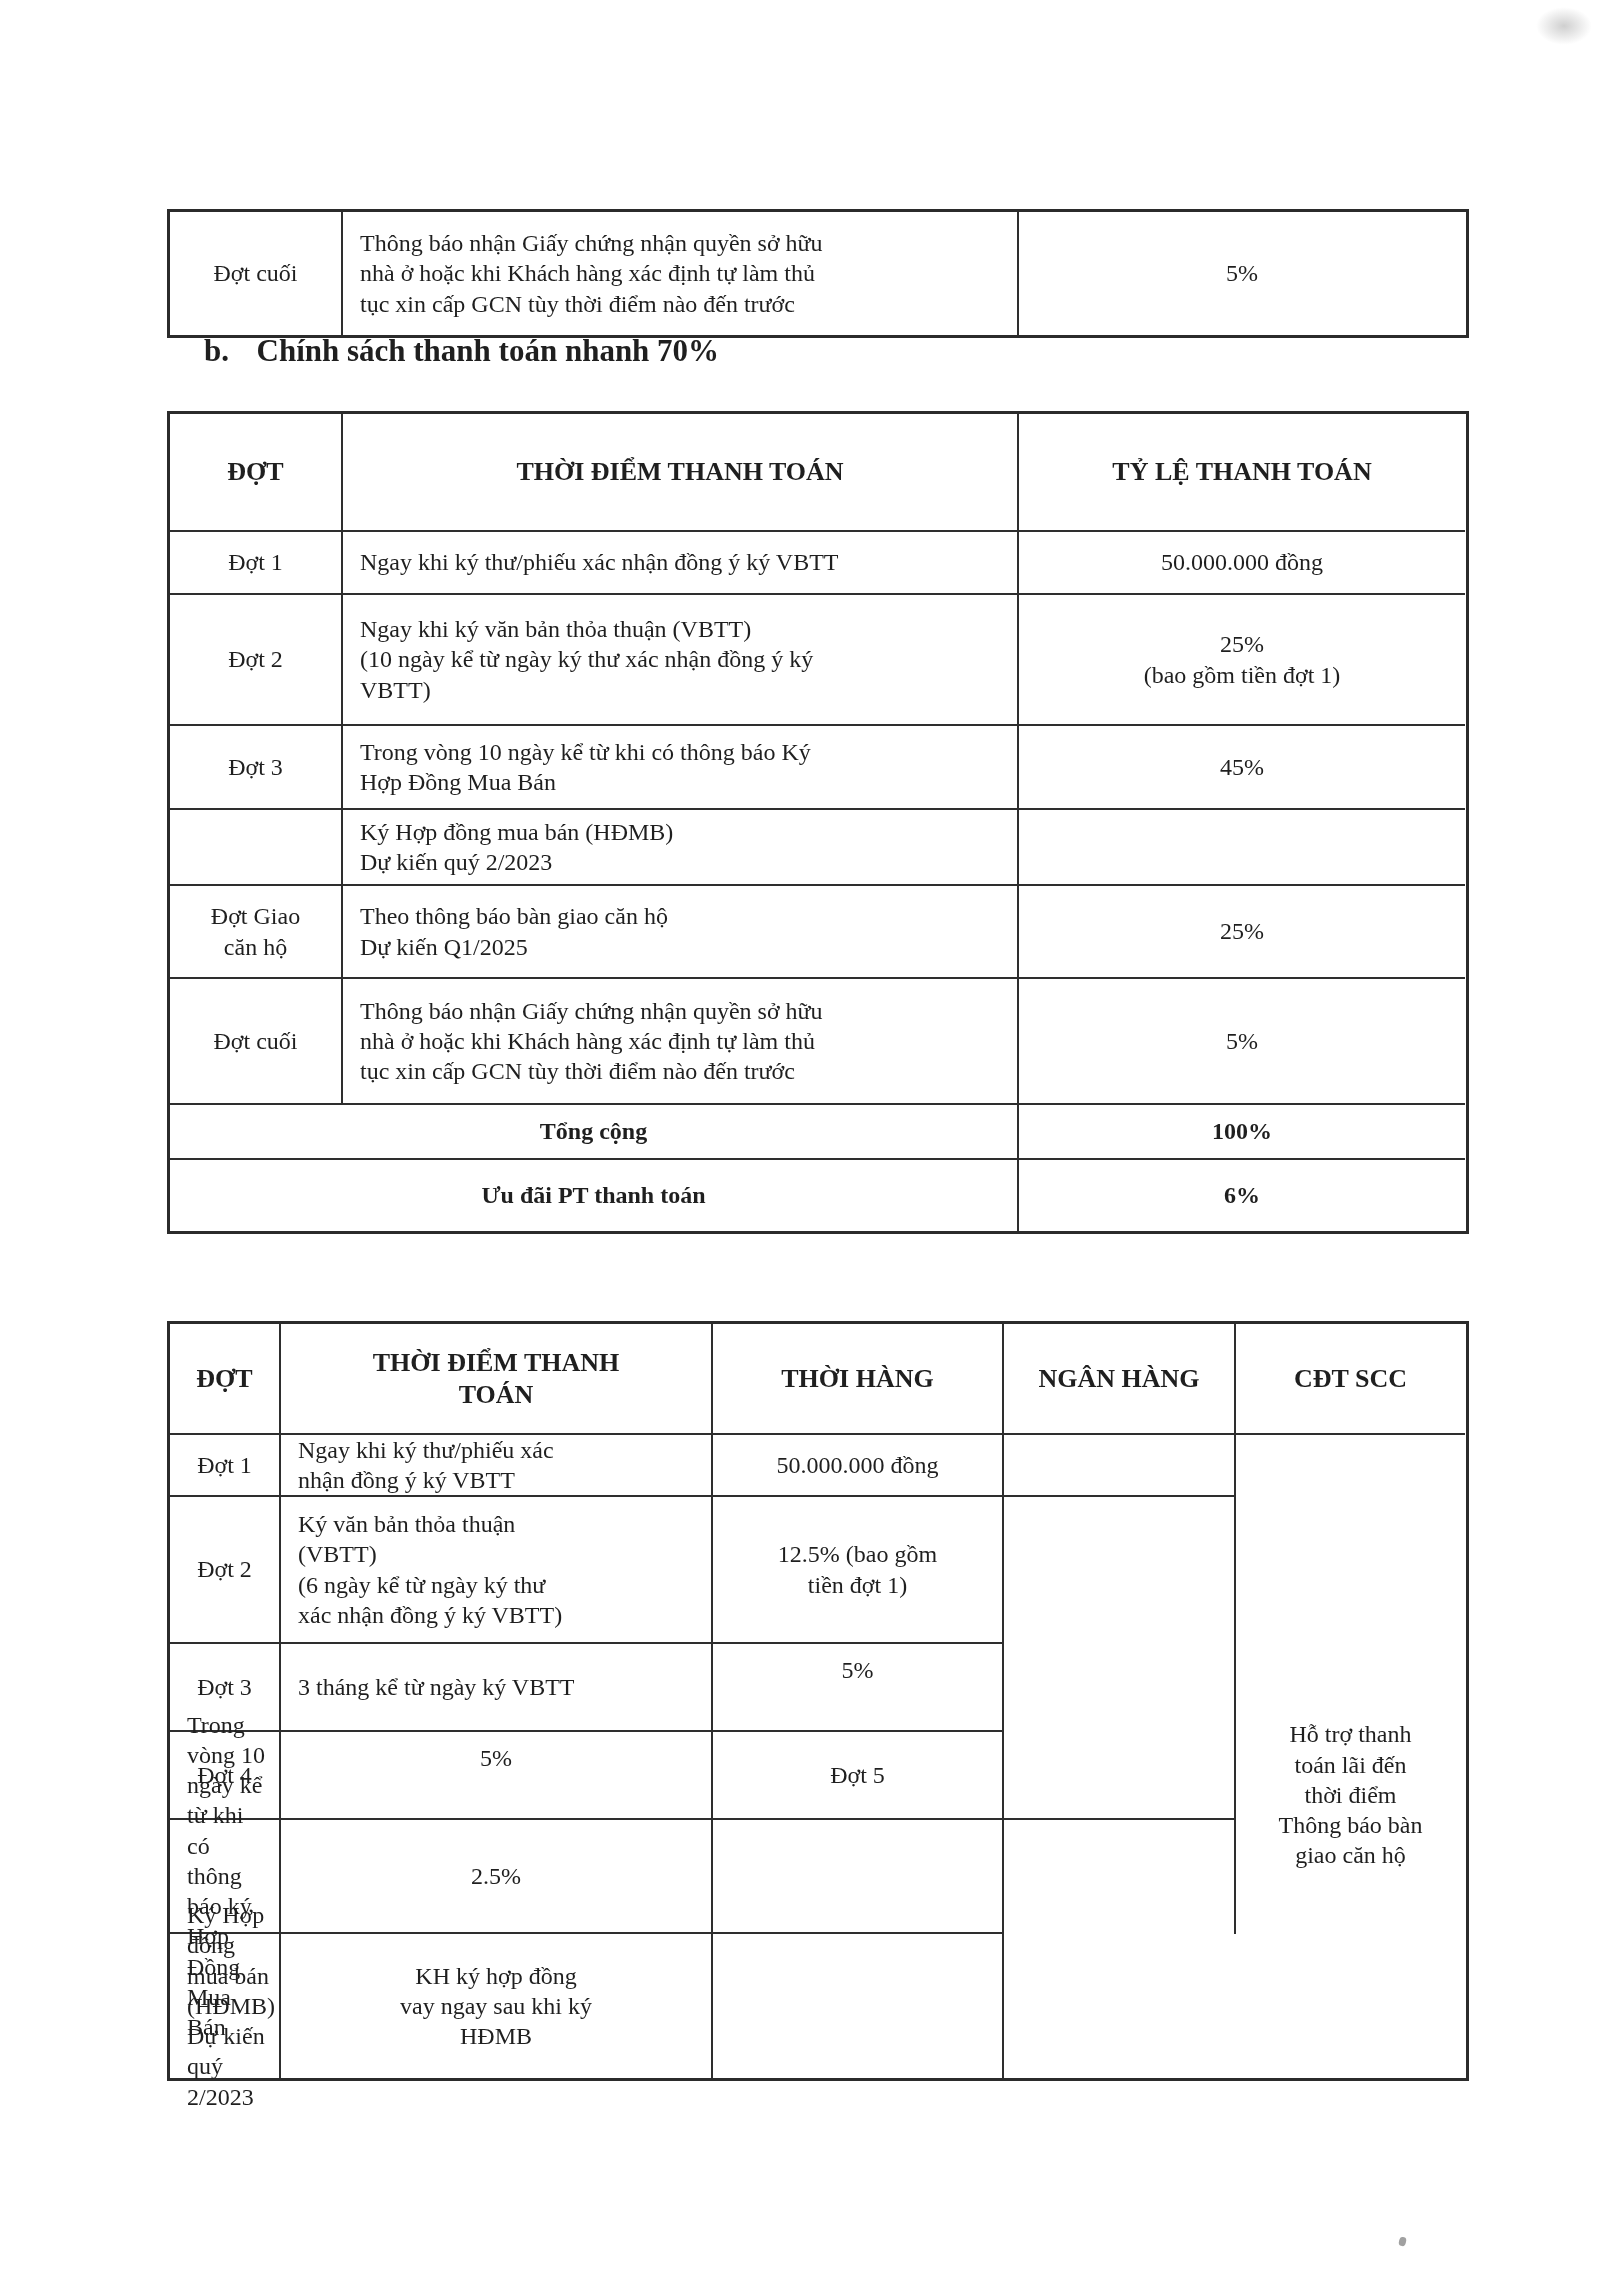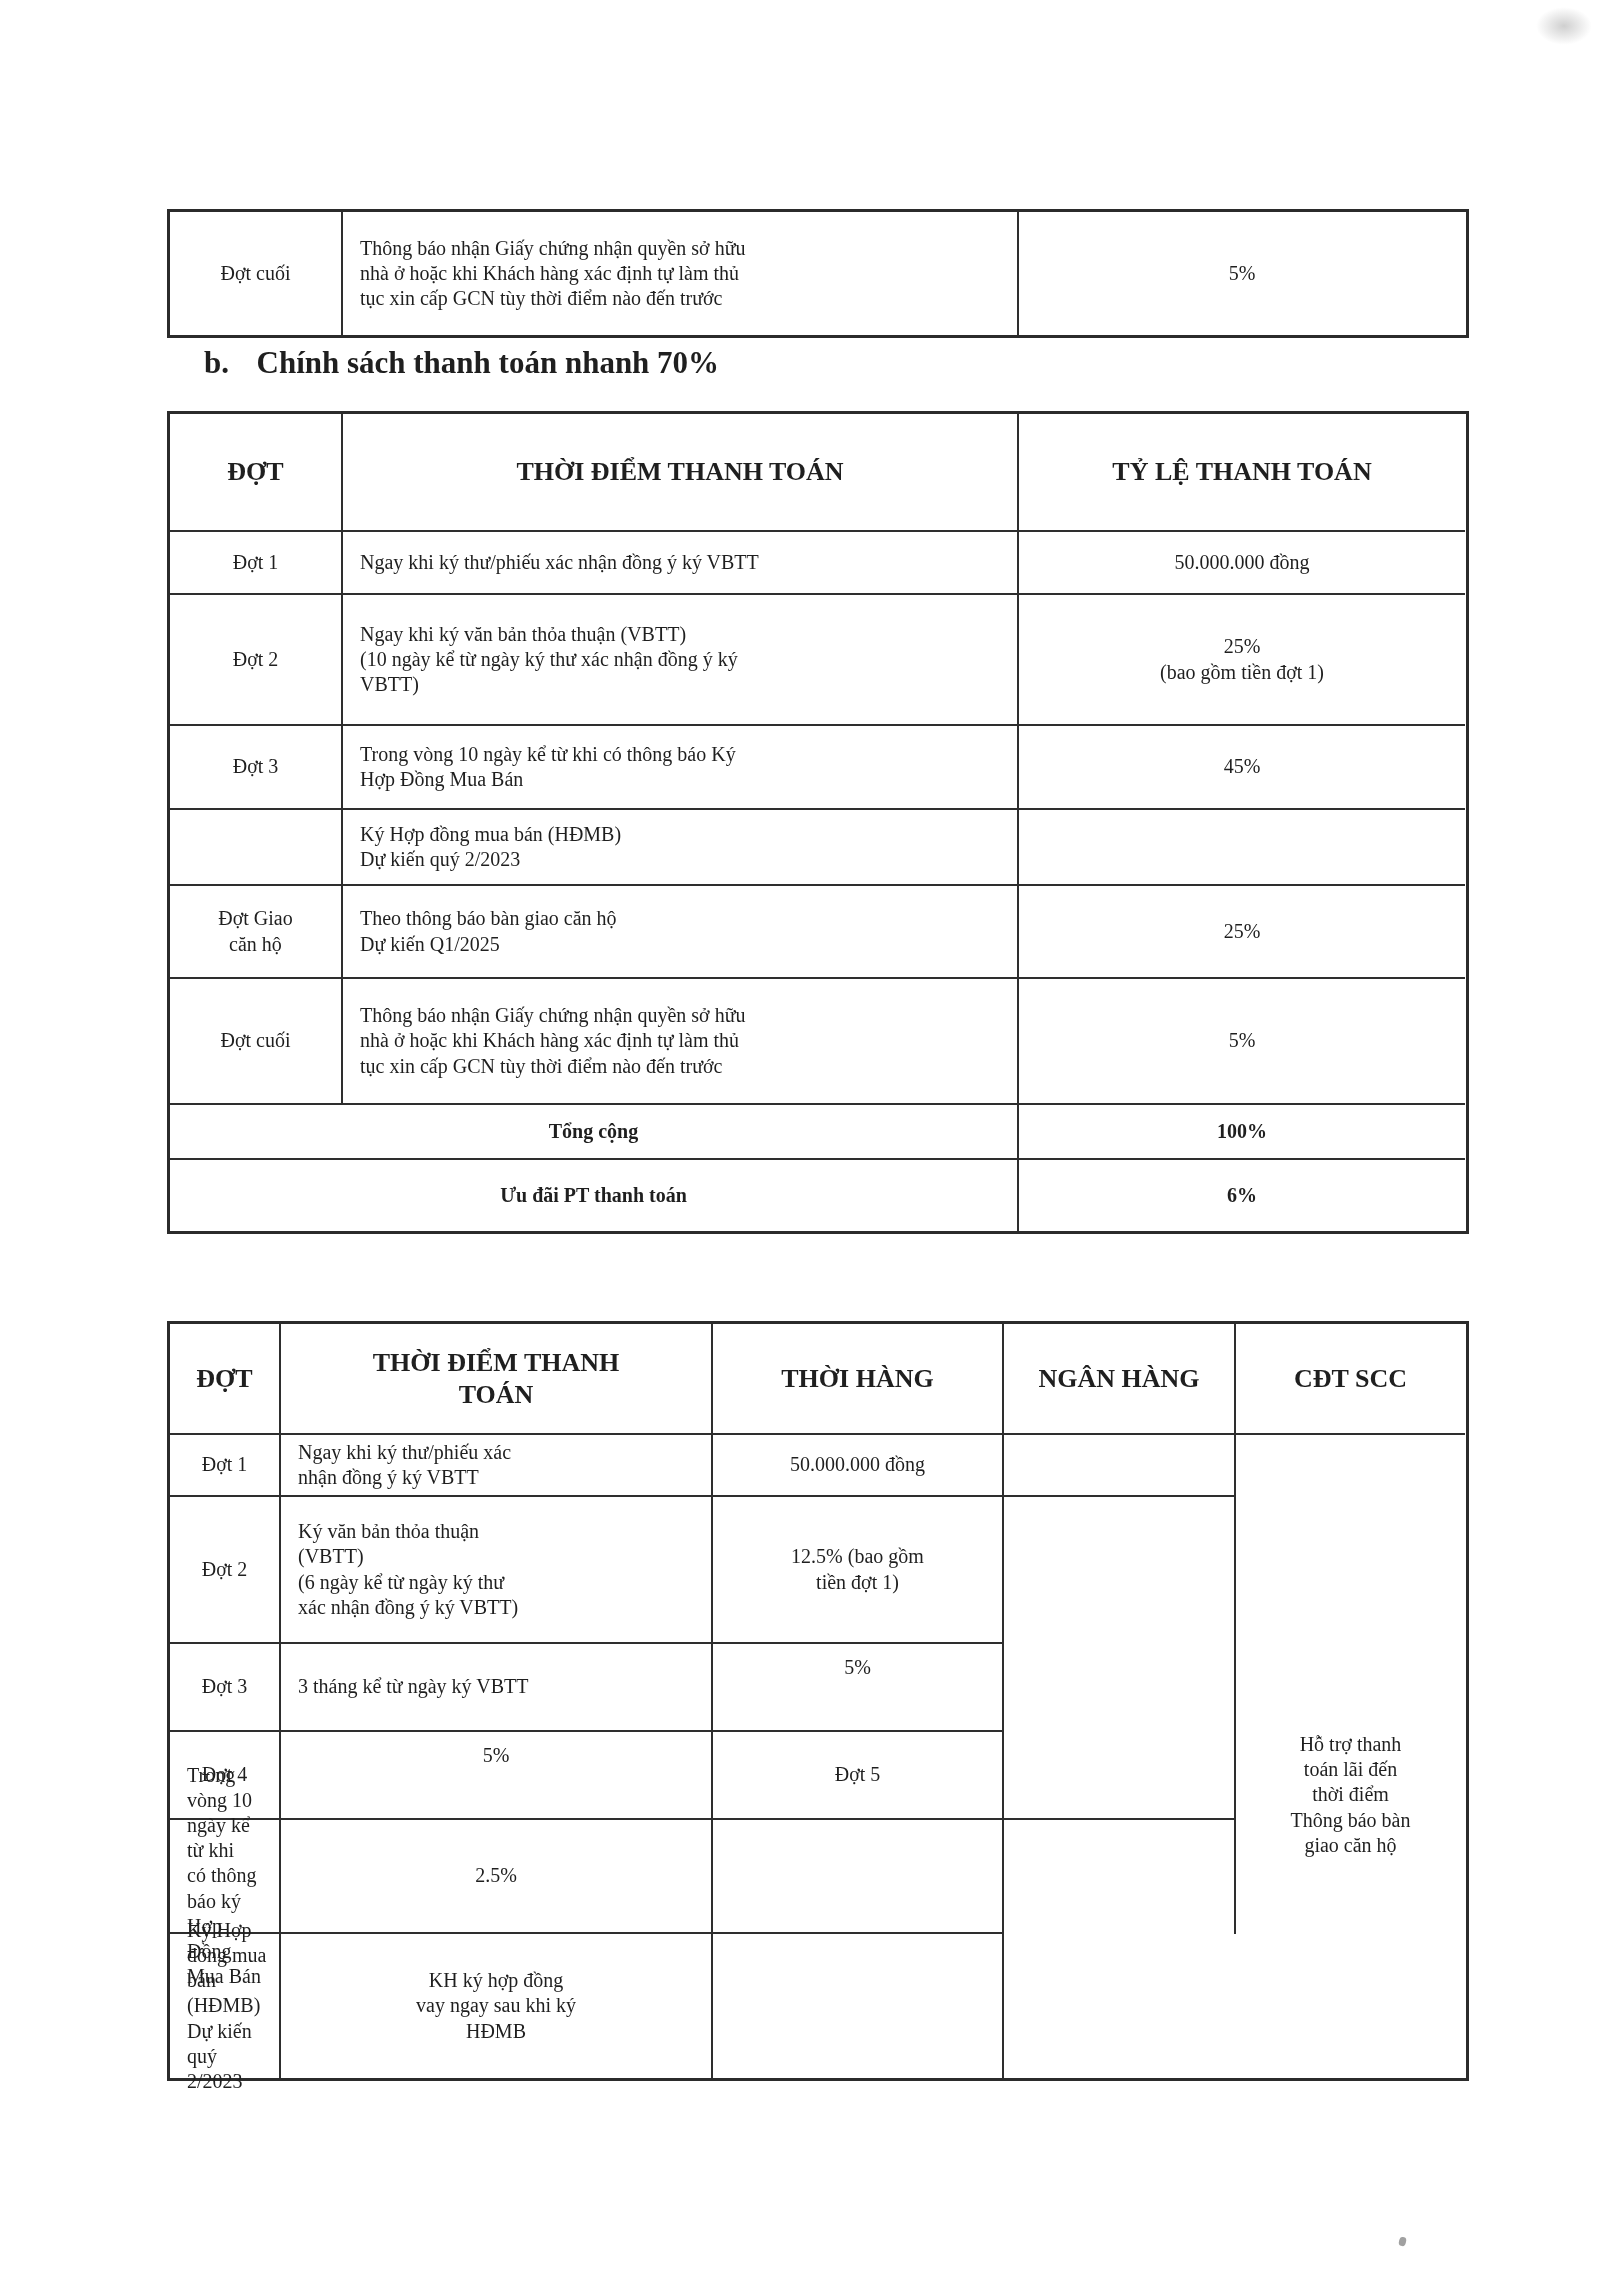--- a/index.html
+++ b/index.html
@@ -5,40 +5,40 @@
   * { margin:0; padding:0; box-sizing:border-box; }
   html,body { background:#e8e8e8; }
   .page {
     position:relative; width:1624px; height:2295px; background:#ffffff;
     font-family:"Liberation Serif","DejaVu Serif",serif; color:#1f1f1f;
     overflow:hidden;
   }
   .tbl { position:absolute; display:grid; border:3.9px solid #2b2b2b; background:#fff; }
   .cell {
     display:flex; flex-direction:column; justify-content:center; align-items:center;
-    font-size:20px; line-height:1.26; text-align:center;
+    font-size:24px; line-height:1.26; text-align:center;
   }
   .cell.left { align-items:flex-start; text-align:left; padding-left:17px; padding-right:10.5px; }
   .cell.br { border-right:2.6px solid #2e2e2e; }
   .cell.bb { border-bottom:2.6px solid #2e2e2e; }
   .cell.head { font-weight:bold; font-size:26px; line-height:1.22; }
   .cell.bold { font-weight:bold; }
   .cell.vtop { justify-content:flex-start; padding-top:10.5px; }
   .cell.note { padding-top:77px; }
   .lines { white-space:pre-line; }
   #t1 { left:167px; top:209px; width:1302px;
         grid-template-columns:173px 676px 446px; grid-template-rows:123px; }
   #t2 { left:167px; top:411px; width:1302px;
         grid-template-columns:173px 676px 446px;
         grid-template-rows:118px 63px 131px 84px 76px 93px 126px 55px 71px; }
   #t3 { left:167px; top:1321px; width:1302px;
         grid-template-columns:111px 432px 291px 232px 229px;
         grid-template-rows:111px 62px 147px 88px 88px 114px 144px; }
   .heading { position:absolute; left:204px; font-size:31px; font-weight:bold; white-space:nowrap; }
-  #hb { top:345px;text-align:center; }
+  #hb { top:333px;text-align:center; }
   #hc { top:1247px; }
   .heading .idx { display:inline-block; }
   .heading .ttl { display:inline-block; margin-left:27.5px; }
   .smudge { position:absolute; left:1536px; top:6.5px; width:56px; height:38px;
     background:radial-gradient(ellipse at center,#b5b5b5 0%,rgba(181,181,181,0) 70%);
     opacity:.65; }
   .speck { position:absolute; left:1399px; top:2237px; width:6.5px; height:9.2px;
     background:#8a8a8a; border-radius:45%; transform:rotate(14deg); opacity:.8; }
 </style>
 </head>

